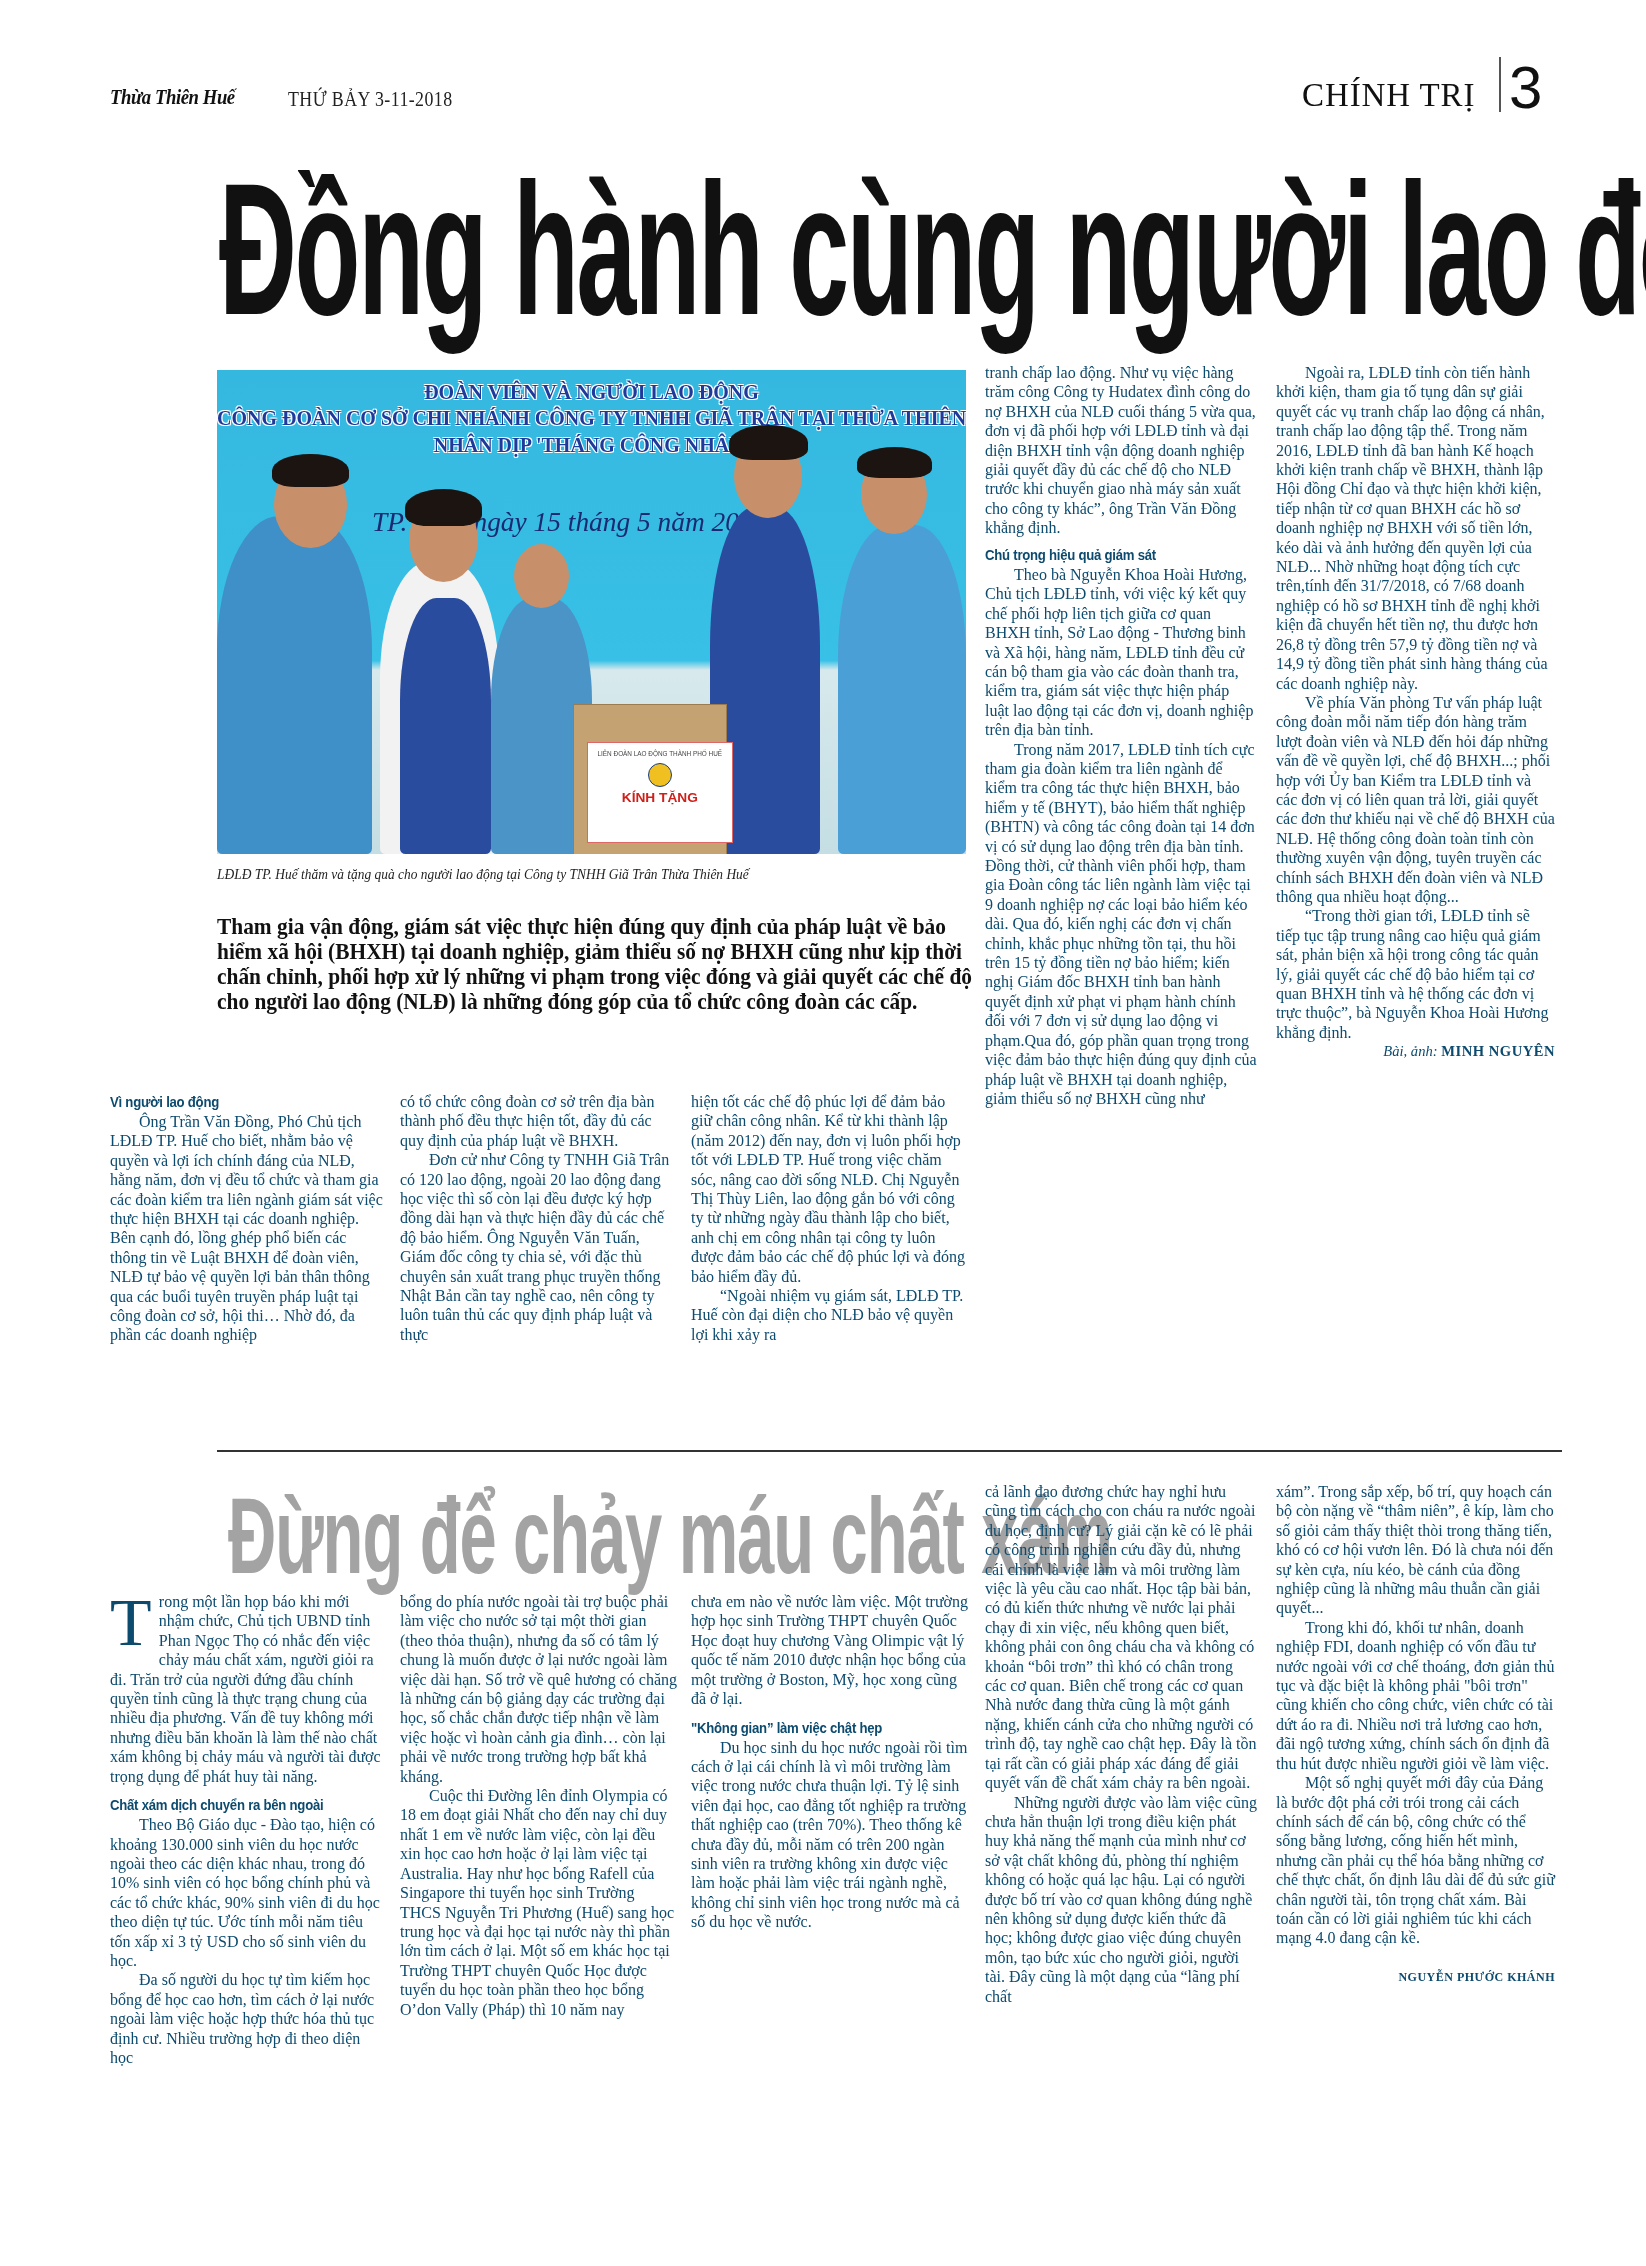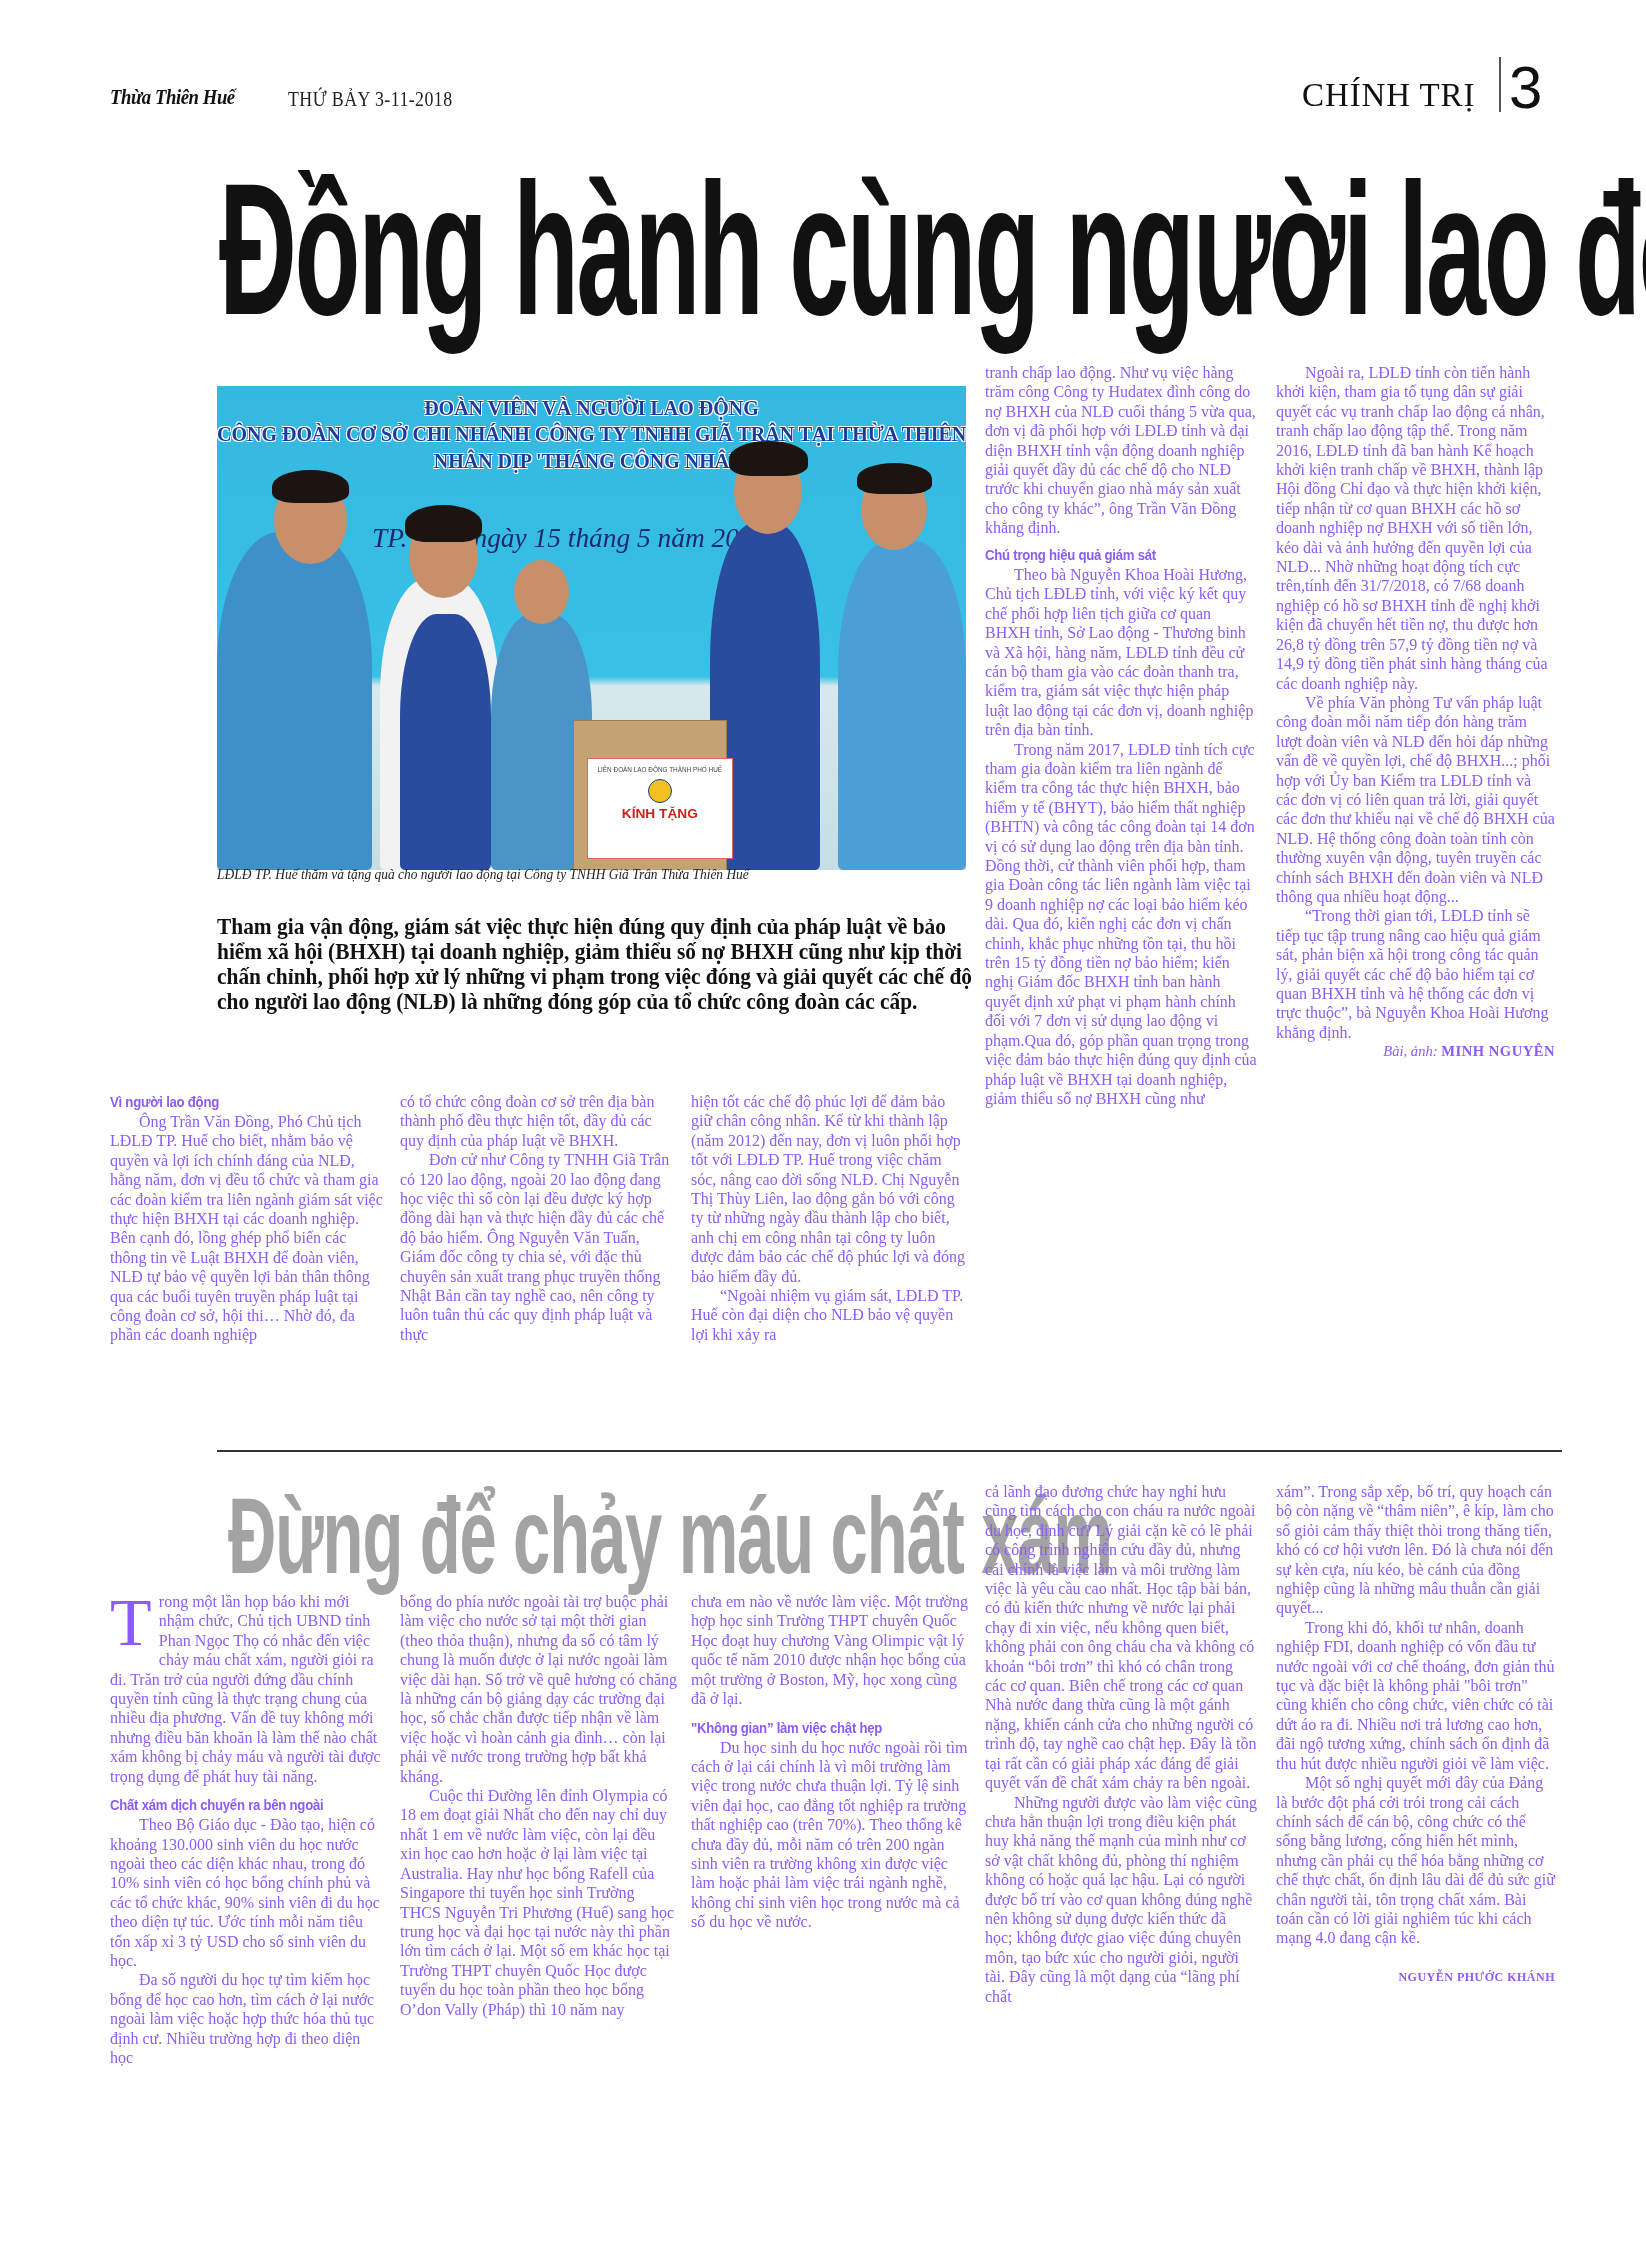--- a/index.html
+++ b/index.html
@@ -12,41 +12,41 @@
   .masthead { left: 110px; top: 84px; font-family: "Liberation Serif", serif; font-weight: bold; font-style: italic; font-size: 22px; letter-spacing: -0.5px; transform: scaleX(0.85); transform-origin: left; }
   .date { left: 288px; top: 87px; font-size: 21px; letter-spacing: 0.5px; color: #222; transform: scaleX(0.85); transform-origin: left; }
   .section { left: 1302px; top: 77px; font-size: 33px; letter-spacing: 0.9px; color: #111; }
   .section-divider { left: 1499px; top: 57px; width: 1.8px; height: 55px; background: #555; }
   .page-num { left: 1509px; top: 53px; font-family: "Liberation Sans", sans-serif; font-size: 60px; font-weight: normal; }
 
   
   .headline1 { left: 219px; top: 155px; width: 1343px; height: 201px; font-family: "Liberation Sans", "DejaVu Sans", sans-serif; font-weight: bold; font-size: 174px; line-height: 174px; letter-spacing: -3.7px; white-space: nowrap; transform: scaleX(0.62) scaleY(1.08); transform-origin: left top; }
 
   
-  .photo { left: 217px; top: 370px; width: 749px; height: 484px; overflow: hidden; background: linear-gradient(180deg, #35b8e0 0%, #38c0e6 60%, #d7e9ec 62%, #c4dee4 100%); margin-top: 16px; }
+  .photo { left: 217px; top: 370px; width: 749px; height: 484px; overflow: hidden; background: linear-gradient(180deg, #35b8e0 0%, #38c0e6 60%, #d7e9ec 62%, #c4dee4 100%); }
   .banner-line { position: absolute; left: 0; width: 100%; text-align: center; color: #1e3a9a; font-family: "Liberation Serif", serif; font-weight: bold; text-shadow: 0.9px 0.9px 0 #fff, -0.9px -0.9px 0 #fff, 0.9px -0.9px 0 #fff, -0.9px 0.9px 0 #fff; }
   .banner-l1 { top: 11px; font-size: 20px; }
   .banner-l2 { top: 37px; font-size: 20px; white-space: nowrap; }
   .banner-l3 { top: 64px; font-size: 20px; }
   .banner-date { position: absolute; top: 137px; left: 155px; font-style: italic; font-family: "Liberation Serif", serif; font-size: 27.4px; color: #1b2a70; }
   .person { position: absolute; border-radius: 40% 40% 5.5px 5.5px; }
   .head { position: absolute; border-radius: 50%; background: #c7906b; }
   .hair { position: absolute; border-radius: 50% 50% 30% 30%; background: #1c1410; }
   .gift-box { position: absolute; left: 356px; top: 334px; width: 154px; height: 151px; background: #c4a272; border: 1.8px solid #9c7b4e; }
   .gift-label { position: absolute; left: 12.8px; top: 37px; width: 146px; height: 101px; background: #fff; border: 0.9px solid #d66; text-align: center; }
   .gift-label-top { font-family: "Liberation Sans", sans-serif; font-size: 6.4px; color: #444; margin-top: 7.3px; }
   .gift-logo { width: 24px; height: 24px; border-radius: 50%; background: #f0c020; margin: 5.5px auto 3.7px; border: 1.8px solid #1a3f8a; }
   .gift-text { font-family: "Liberation Sans", sans-serif; font-size: 13.7px; color: #d0201a; font-weight: bold; }
 
   .caption { left: 217px; top: 866px; font-style: italic; font-size: 14.6px; color: #222; transform: scaleX(0.92); transform-origin: left; white-space: nowrap; }
 
   .lead { left: 217px; top: 914px; width: 758px; font-weight: bold; font-size: 23px; line-height: 25px; color: #111; transform: scaleX(0.93); transform-origin: left; width: 813px; }
 
   
-  .col { font-size: 16px; line-height: 19.4px; color: #8b5cf6; text-align: left; }
+  .col { font-size: 16px; line-height: 19.4px; color: #0c4a6e; text-align: left; }
   .col p { text-indent: 29px; }
   .col p.noindent { text-indent: 0; }
   .subhead { font-family: "Liberation Sans", "DejaVu Sans", sans-serif; font-weight: bold; font-size: 15.5px; letter-spacing: -0.3px; line-height: 20px; transform: scaleX(0.85); transform-origin: left; white-space: nowrap; }
   .byline { text-align: right; font-size: 14.6px; }
   .byline i { font-style: italic; }
   .byline b { font-weight: bold; letter-spacing: 0.5px; text-align: right; }
 
   .rule { left: 217px; top: 1450px; width: 1345px; height: 1.8px; background: #333; }
 
   

